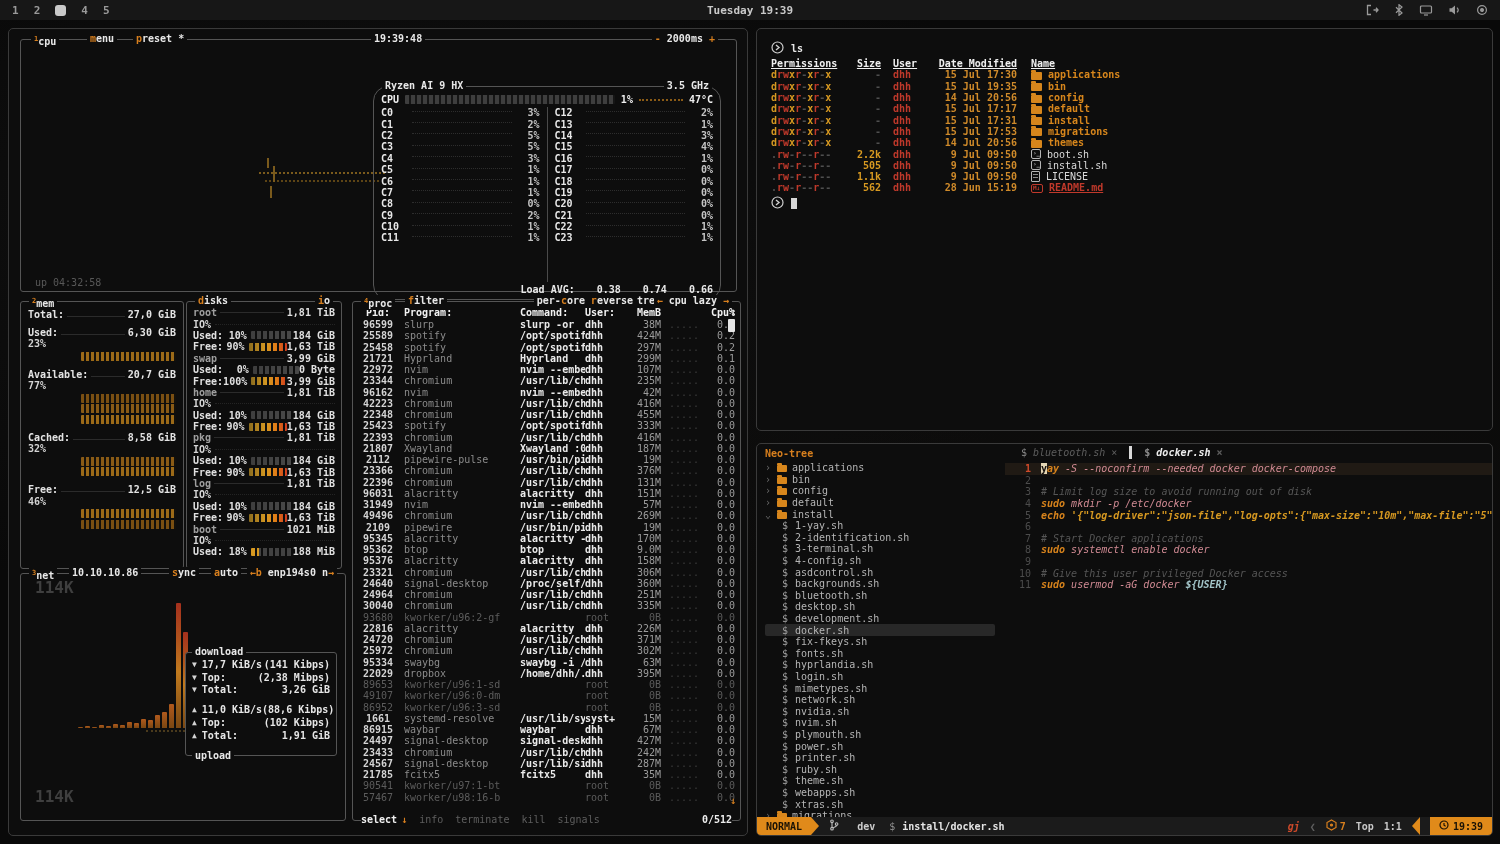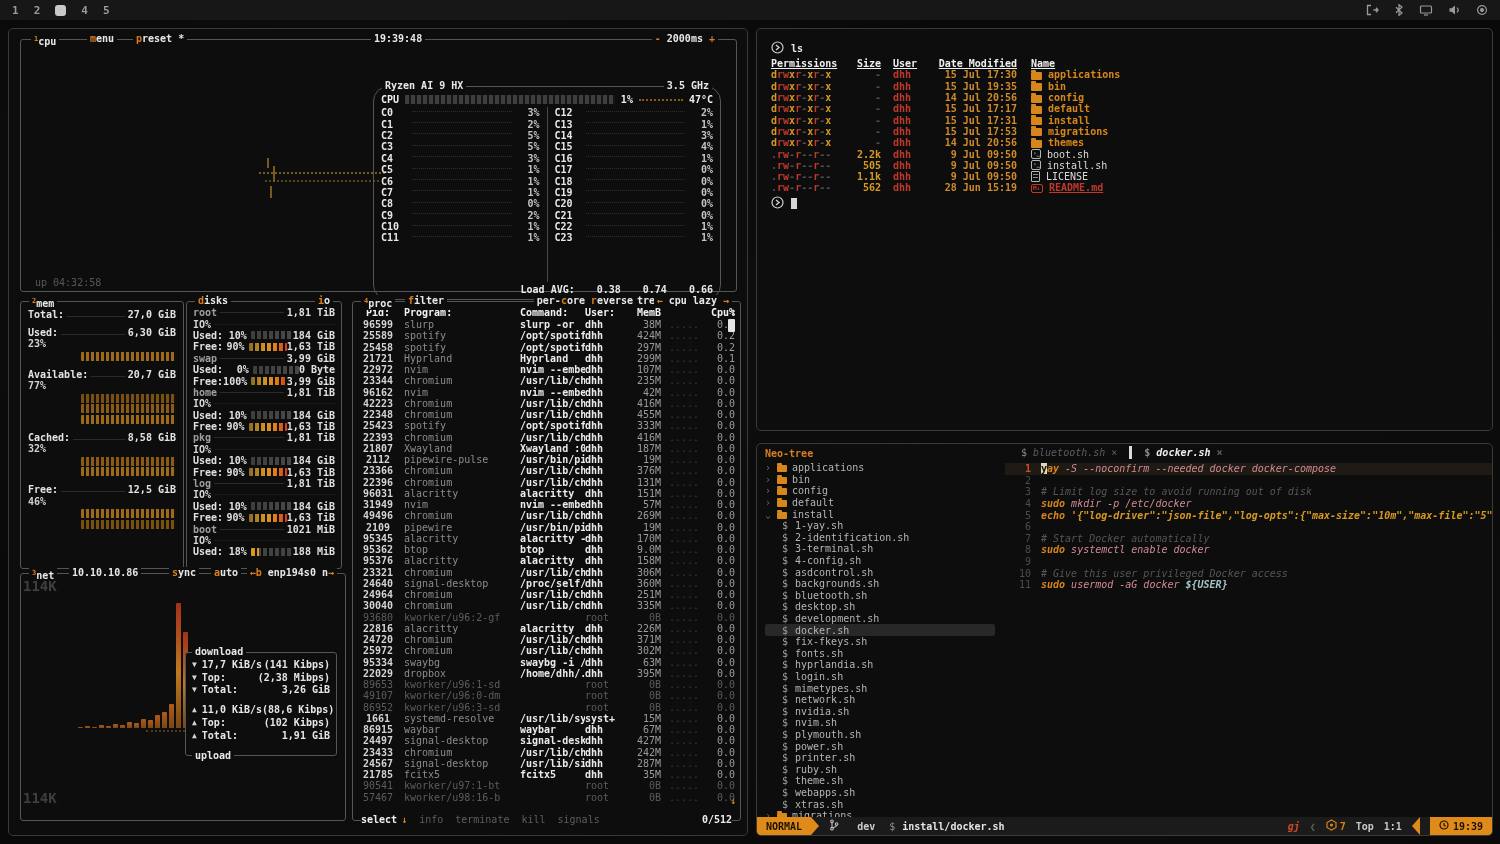--- a/index.html
+++ b/index.html
@@ -70,21 +70,21 @@
     linear-gradient(90deg,#8c6d1f 0%,#d79921 45%,#df7a16 72%,#cf3a1e 100%);}
   .meter.gray{background:
     repeating-linear-gradient(90deg,transparent 0 4px,var(--pnl) 4px 6px),
     linear-gradient(90deg,#3e3e3e,#484848);}
   .meter.boot{background:
     repeating-linear-gradient(90deg,transparent 0 4px,var(--pnl) 4px 6px),
     linear-gradient(90deg,#d79921 0 8px,#424242 8px);}
   .dval{margin-left:auto;color:#e0e0e0;font-weight:bold;}
   
   #net-box{left:11px;top:544px;width:326px;height:248px;}
-  .scale{position:absolute;color:#3f3f3f;font-size:14px;font-weight:bold;left:2px;}
+  .scale{position:absolute;color:#3f3f3f;font-size:16px;font-weight:bold;left:14px;}
   #netbars{position:absolute;left:8px;right:8px;top:14px;height:140px;display:flex;align-items:flex-end;gap:2px;}
   #netbars::after{content:"";position:absolute;left:38%;width:40%;bottom:-4px;border-bottom:2px dotted #4a3a1c;}
   .nbar{width:5px;border-radius:1px 1px 0 0;background:linear-gradient(180deg,#b15a1d 0%,#7a4712 100%);}
   .nbar.tall{background:linear-gradient(180deg,#a5301d 0%,#b0541c 30%,#c07a1e 55%,#7a4712 100%);}
   #netinfo{position:absolute;right:8px;top:78px;width:152px;height:104px;border:1px solid var(--bd);border-radius:3px;background:var(--pnl);padding:5px 6px;}
   .nrow{display:flex;height:12.8px;align-items:center;color:#e6e6e6;font-weight:bold;white-space:nowrap;}
   .nrow .arr{margin-right:5px;color:#d3d3d3;font-size:8px;}
   .nrow .rv{margin-left:auto;}
   .ngap{height:7px;}
   
@@ -175,20 +175,21 @@
 <body>
 
 <div class="topbar">
   <div class="ws" id="ws">
       <span class="ws-num">1</span>
       <span class="ws-num">2</span>
       <span class="ws-active"></span>
       <span class="ws-num">4</span>
       <span class="ws-num">5</span>
     </div>
+  <div class="clockc">Tuesday 19:39</div>
   <div class="tray">
     <span>
         <svg width="13" height="12" viewBox="0 0 13 12" fill="none" stroke="#9a9a9a" stroke-width="1.3">
           <path d="M5 1.5H1.5v9H5M7.5 6h4.5M10 3.8 12 6l-2 2.2"></path>
         </svg>
       </span>
     <span>
         <svg width="10" height="12" viewBox="0 0 10 12" fill="none" stroke="#9a9a9a" stroke-width="1.2">
           <path d="M2 3.2 8 9 5 11.3V0.7L8 3 2 8.8"></path>
         </svg>
@@ -1244,21 +1245,21 @@
           <span class="tx">×</span>
         </div>
       </div>
     <div id="code">
         <div class="cdline cursorline"><span class="gut">1</span><span><span class="tk-cur">y</span><span class="tk-k">ay</span><span class="tk-a"> -S --noconfirm --needed docker docker-compose</span></span></div>
         <div class="cdline"><span class="gut">2</span><span></span></div>
         <div class="cdline"><span class="gut">3</span><span><span class="tk-c"># Limit log size to avoid running out of disk</span></span></div>
         <div class="cdline"><span class="gut">4</span><span><span class="tk-k">sudo</span><span class="tk-a"> mkdir -p /etc/docker</span></span></div>
         <div class="cdline"><span class="gut">5</span><span><span class="tk-k">echo</span><span class="tk-s"> '{"log-driver":"json-file","log-opts":{"max-size":"10m","max-file":"5"}}'</span></span></div>
         <div class="cdline"><span class="gut">6</span><span></span></div>
-        <div class="cdline"><span class="gut">7</span><span><span class="tk-c"># Start Docker automatically</span></span></div>
+        <div class="cdline"><span class="gut">7</span><span><span class="tk-c"># Start Docker applications</span></span></div>
         <div class="cdline"><span class="gut">8</span><span><span class="tk-k">sudo</span><span class="tk-a"> systemctl enable docker</span></span></div>
         <div class="cdline"><span class="gut">9</span><span></span></div>
         <div class="cdline"><span class="gut">10</span><span><span class="tk-c"># Give this user privileged Docker access</span></span></div>
         <div class="cdline"><span class="gut">11</span><span><span class="tk-k">sudo</span><span class="tk-a"> usermod -aG docker </span><span class="tk-v">${USER}</span></span></div>
       </div>
   </div>
   <div id="statusline">
     <span class="mode">NORMAL</span>
     <span class="mode-arrow"></span>
     <span class="sl-branch">

